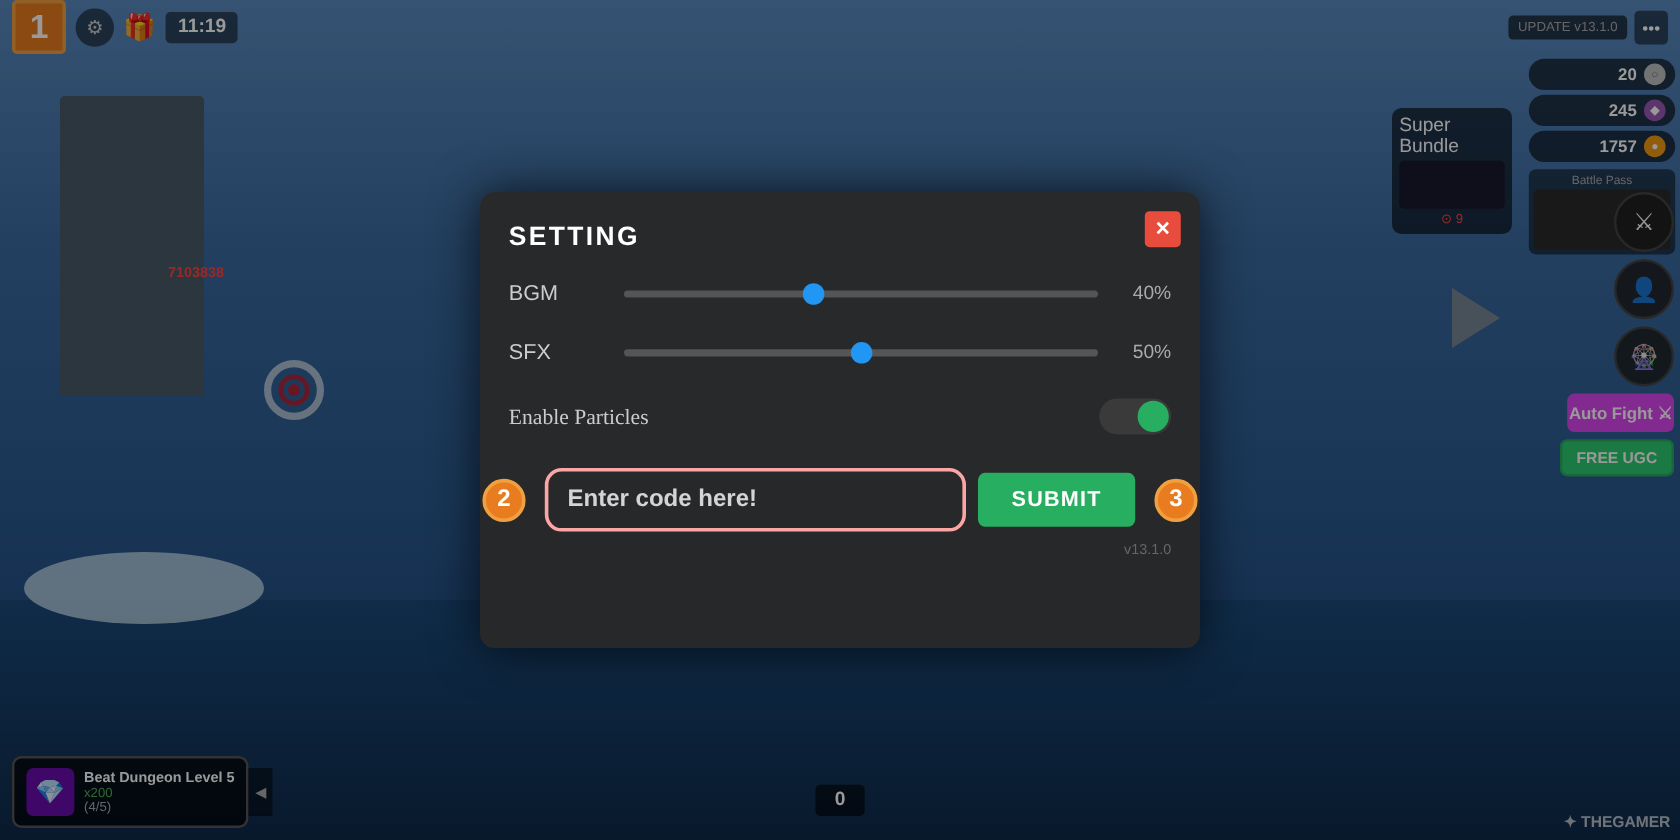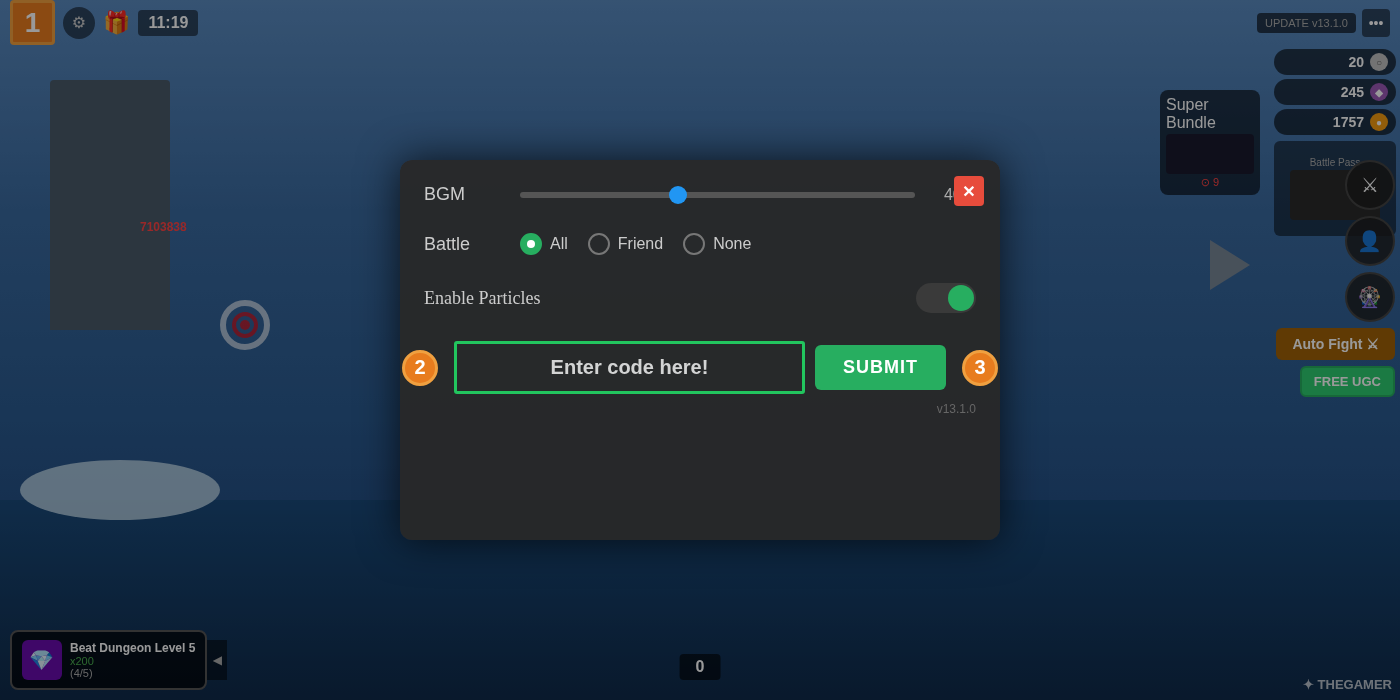--- a/index.html
+++ b/index.html
@@ -177,36 +177,36 @@
       font-size: 10px;
     }
 
     .coin-icon { background: #c0c0c0; color: #666; }
     .gem-icon { background: #9b59b6; color: white; }
     .gold-icon { background: #f39c12; color: white; }
 
     .battle-pass-area {
       background: rgba(0,0,0,0.5);
       border-radius: 6px;
-      padding: 16px;
+      padding: 4px;
       text-align: center;
       margin-top: 2px;
     }
 
     .battle-pass-label {
       color: #aaa;
       font-size: 10px;
     }
 
     .auto-fight-btn {
-      background: #a16207;
+      background: #d946ef;
       color: white;
       border: none;
       border-radius: 6px;
-      padding: 8px 16px;
+      padding: 8px 1px;
       font-weight: bold;
       font-size: 14px;
       cursor: pointer;
       display: flex;
       align-items: center;
       gap: 4px;
     }
 
     .free-ugc-btn {
       background: #2ecc71;
@@ -516,27 +516,27 @@
       display: flex;
       align-items: center;
       justify-content: center;
       border: 3px solid #f0a040;
       z-index: 5;
     }
 
     .code-input {
       flex: 1;
       background: transparent;
-      border: 3px solid #22c55e;
-      border-radius: 3px;
+      border: 3px solid #fca5a5;
+      border-radius: 14px;
       padding: 12px 16px;
       color: white;
       font-size: 20px;
       font-weight: bold;
-      text-align: center;
+      text-align: left;
       outline: none;
     }
 
     .code-input::placeholder {
       color: rgba(255,255,255,0.8);
     }
 
     .submit-btn {
       background: #27ae60;
       border: none;
@@ -702,52 +702,45 @@
     <span>Auto Fight</span>
     <span>⚔</span>
   </button>
   <button class="free-ugc-btn">
     <span>FREE UGC</span>
   </button>
 </div>
 
 <div class="modal-overlay">
   <div class="settings-modal">
+    <div class="modal-title">SETTING</div>
     <button class="close-btn">
       <span>✕</span>
     </button>
 
     <div class="setting-row">
       <div class="setting-label">BGM</div>
       <div class="slider-container">
         <div class="slider-track">
           <div class="slider-thumb" style="left: calc(40% - 9px);"></div>
         </div>
       </div>
       <div class="slider-value">40%</div>
     </div>
 
-
     <div class="setting-row">
-      <div class="setting-label">Battle</div>
-      <div class="radio-group">
-        <div class="radio-option">
-          <div class="radio-circle active"></div>
-          <span class="radio-label">All</span>
-        </div>
-        <div class="radio-option">
-          <div class="radio-circle"></div>
-          <span class="radio-label">Friend</span>
-        </div>
-        <div class="radio-option">
-          <div class="radio-circle"></div>
-          <span class="radio-label">None</span>
+      <div class="setting-label">SFX</div>
+      <div class="slider-container">
+        <div class="slider-track">
+          <div class="slider-thumb" style="left: calc(50% - 9px);"></div>
         </div>
       </div>
+      <div class="slider-value">50%</div>
     </div>
+
 
     <div class="setting-row">
       <div class="setting-label" style="width:auto;flex:1;font-family:Liberation Serif, serif;">Enable Particles</div>
       <div class="toggle-switch on">
         <div class="toggle-knob"></div>
       </div>
     </div>
 
     <div style="position:relative;margin-top:10px;">
       <div class="number-badge-2">

